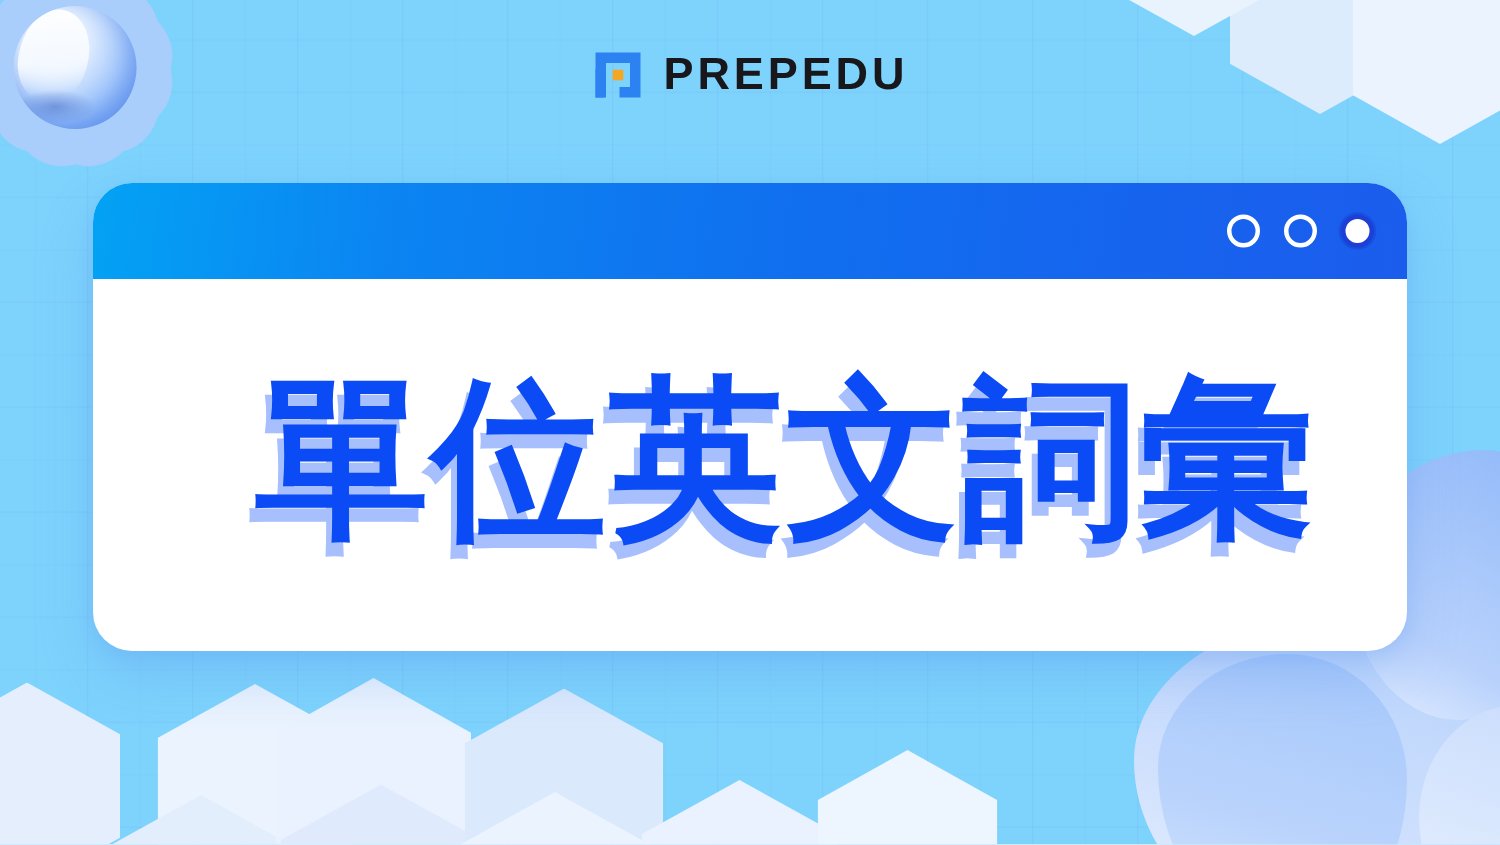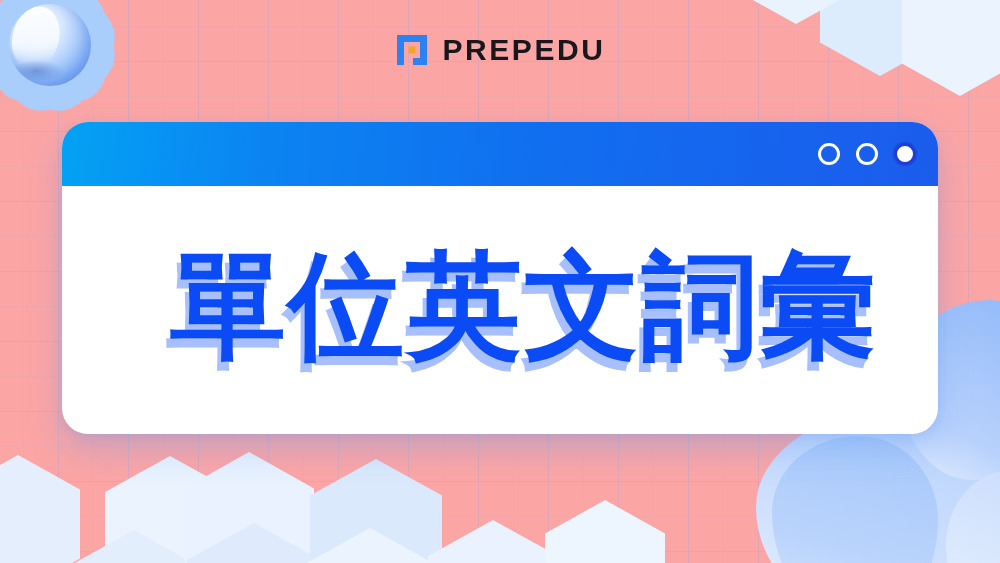--- a/index.html
+++ b/index.html
@@ -11,21 +11,21 @@
   body {
     font-family: "Liberation Sans", "DejaVu Sans", sans-serif;
   }
 
   
   .stage {
     position: relative;
     width: 1000px;
     height: 563px;
     overflow: hidden;
-    background: #fca5a5;
+    background: #7dd3fc;
   }
 
   
   .grid-bg {
     position: absolute;
     inset: 0;
     background-image:
       linear-gradient(to right, rgba(120,170,240,0.16) 1px, transparent 1px),
       linear-gradient(to bottom, rgba(120,170,240,0.16) 1px, transparent 1px);
     background-size: 70px 70px;

